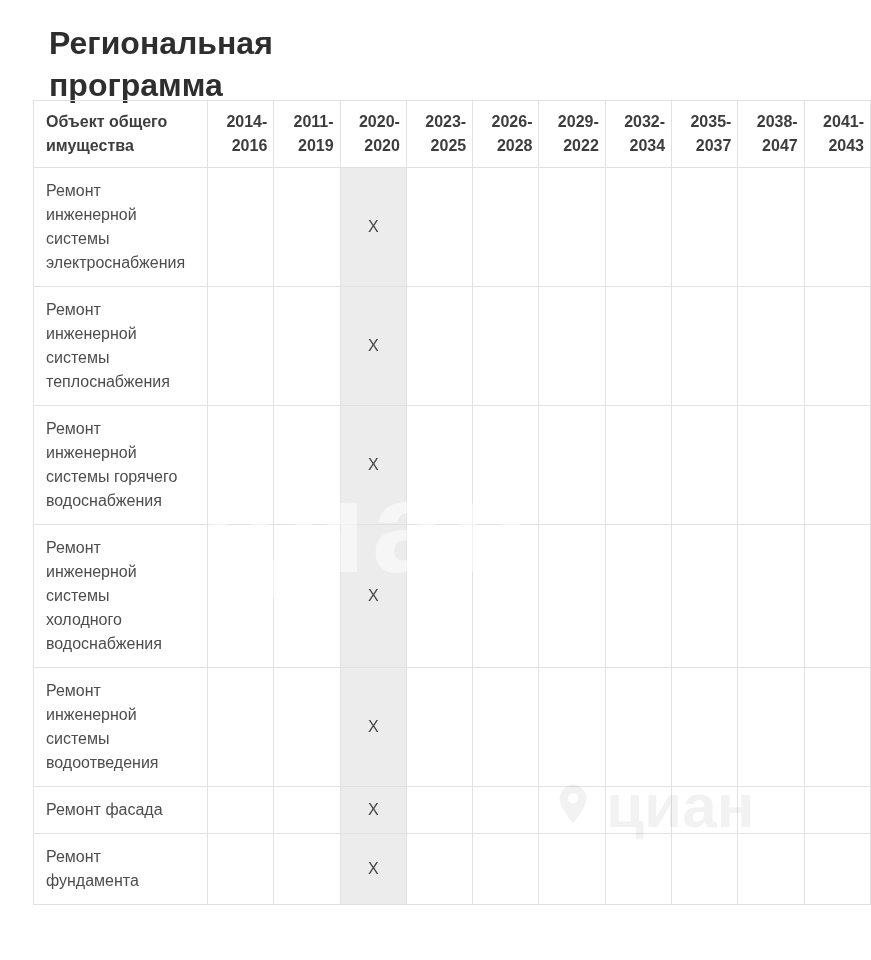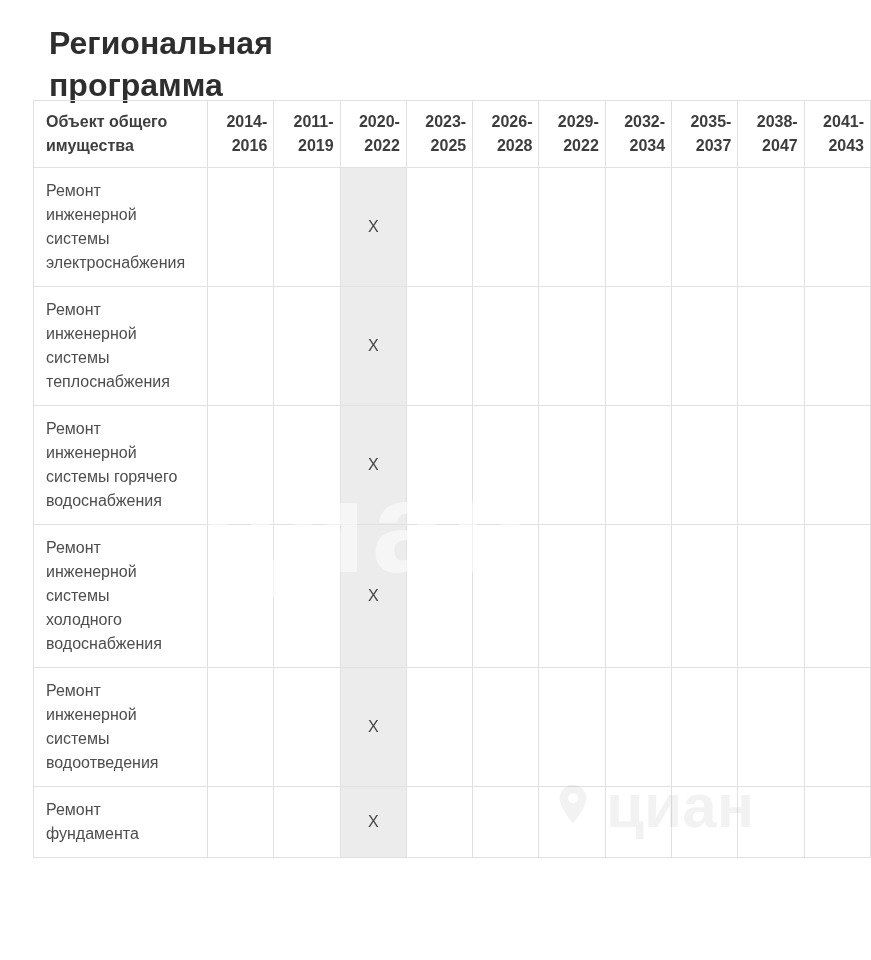--- a/index.html
+++ b/index.html
@@ -110,21 +110,21 @@
 <h1 class="page-title">Региональная программа</h1>
 
 <div class="table-wrap">
   <table class="program">
     <thead>
       <tr>
         <th class="obj-head">Объект общего имущества</th>
 
       <th class="period-head">2014-2016</th>
           <th class="period-head">2011-2019</th>
-          <th class="period-head">2020-2022</th>
+          <th class="period-head">2020-2020</th>
           <th class="period-head">2023-2025</th>
           <th class="period-head">2026-2028</th>
           <th class="period-head">2029-2022</th>
           <th class="period-head">2032-2034</th>
           <th class="period-head">2035-2037</th>
           <th class="period-head">2038-2047</th>
           <th class="period-head">2041-2043</th>
         </tr>
     </thead>
     <tbody>
@@ -192,20 +192,33 @@
           <td class="mark-cell"></td>
           <td class="mark-cell"></td>
           <td class="mark-cell"></td>
           <td class="mark-cell"></td>
         </tr>
         <tr>
           <td class="label-cell">Ремонт
 инженерной
 системы
 водоотведения</td>
+          <td class="mark-cell"></td>
+          <td class="mark-cell"></td>
+          <td class="mark-cell hl">X</td>
+          <td class="mark-cell"></td>
+          <td class="mark-cell"></td>
+          <td class="mark-cell"></td>
+          <td class="mark-cell"></td>
+          <td class="mark-cell"></td>
+          <td class="mark-cell"></td>
+          <td class="mark-cell"></td>
+        </tr>
+        <tr>
+          <td class="label-cell">Ремонт фасада</td>
           <td class="mark-cell"></td>
           <td class="mark-cell"></td>
           <td class="mark-cell hl">X</td>
           <td class="mark-cell"></td>
           <td class="mark-cell"></td>
           <td class="mark-cell"></td>
           <td class="mark-cell"></td>
           <td class="mark-cell"></td>
           <td class="mark-cell"></td>
           <td class="mark-cell"></td>

